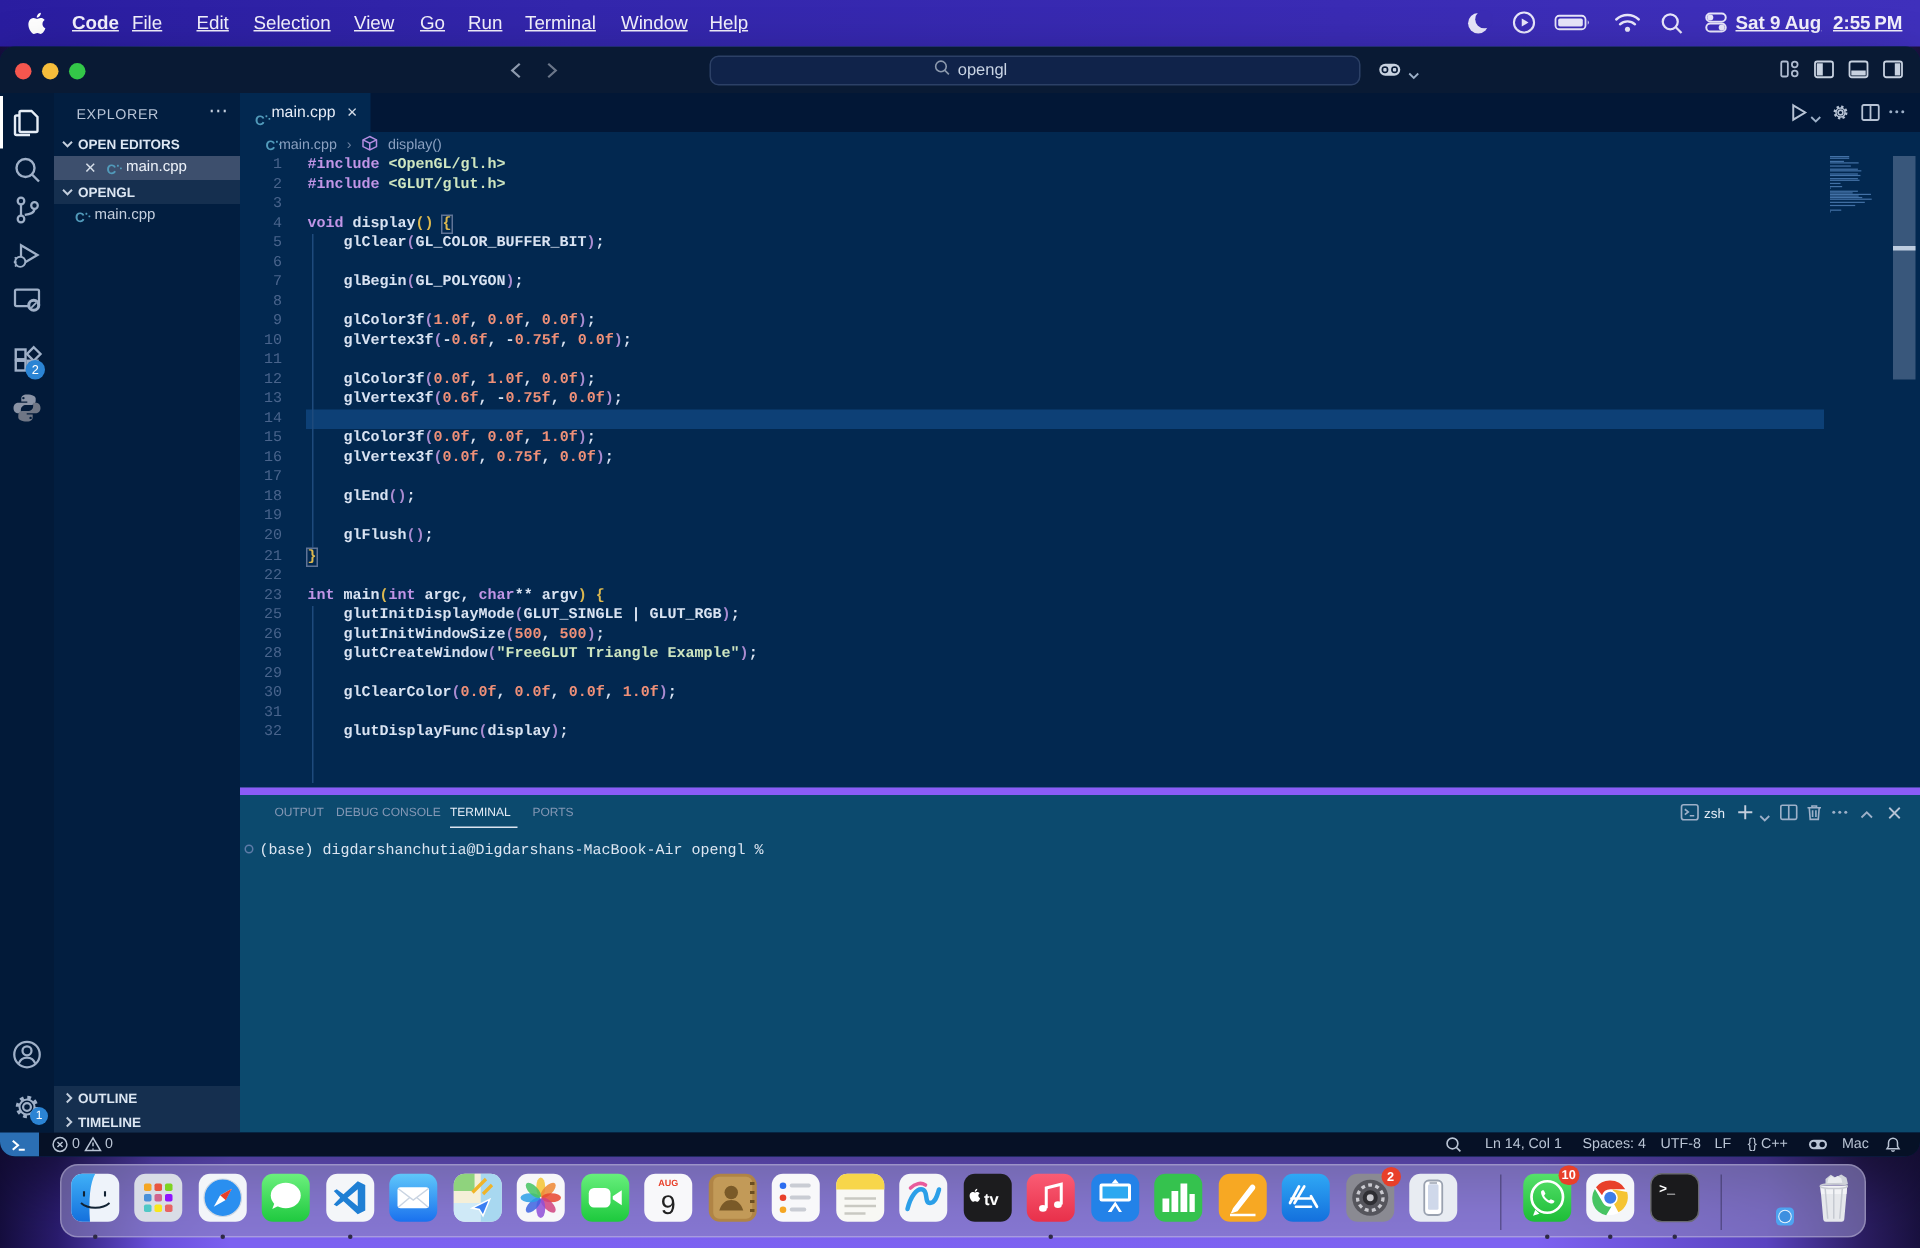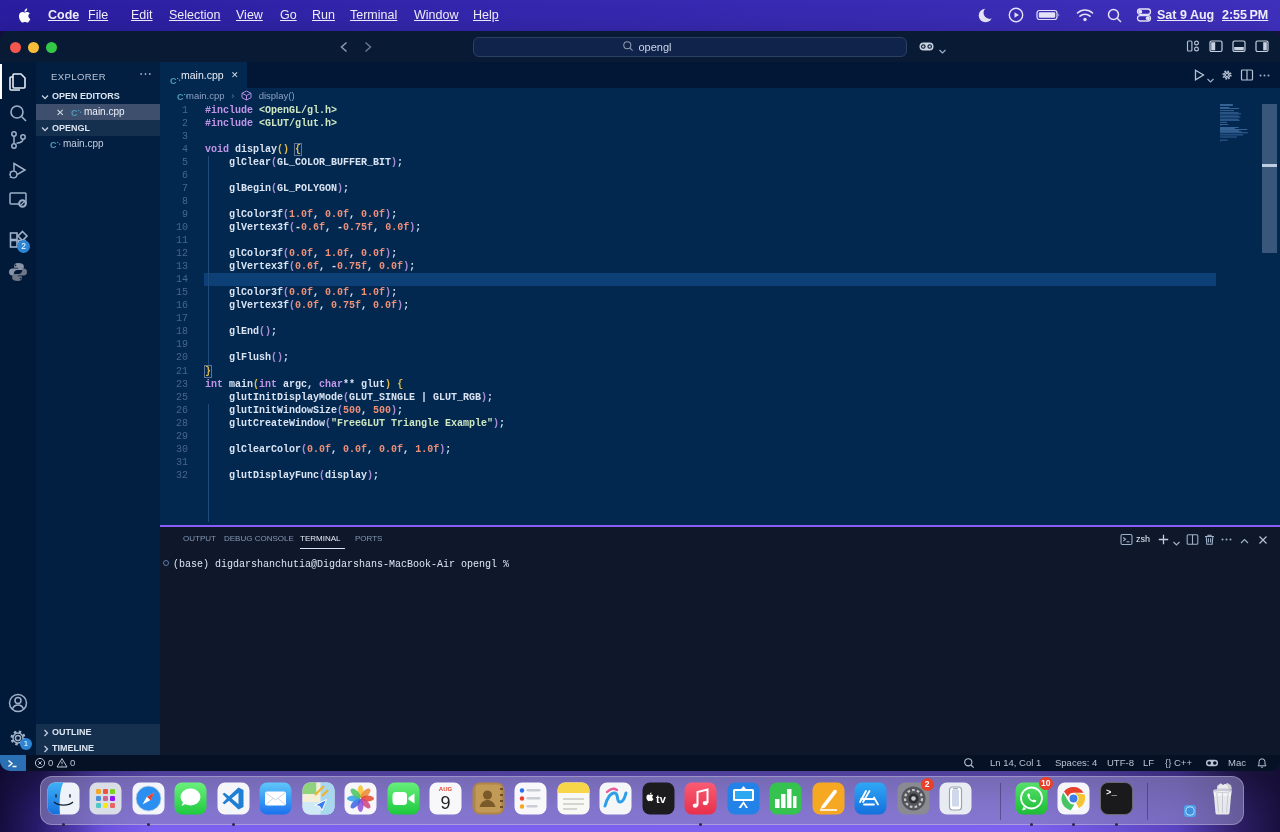--- a/index.html
+++ b/index.html
@@ -60,21 +60,21 @@
   height:13.06px; background:#0d4076; }
 .iguide { position:absolute; left:48px; width:1px; background:#1e4a7c; }
 .mm { position:absolute; left:1060px; top:16.4px; }
 #scroll { position:absolute; left:1102px; top:16px; width:15px; height:149px;
   background:rgba(125,145,175,0.45); }
 #scrollln { position:absolute; left:1102px; top:76px; width:15px; height:3px;
   background:rgba(205,218,235,0.9); }
 
 
 #panel { position:absolute; left:160px; top:494px; width:1120px; height:230px;
-  background:#0f172a; border-top:2px solid #8b5cf6; }
+  background:#0c4a6e; border-top:5px solid #8b5cf6; }
 .ptab { position:absolute; top:7px; font-size:8px; color:#8598b5;
   letter-spacing:0; }
 .ptact { color:#e4ecf6; }
 #term { position:absolute; left:13px; top:32px; color:#dde6f2;
   font-family:"Liberation Mono", monospace; font-size:10px; white-space:pre; }
 .pic { position:absolute; top:5px; }
 
 
 #status { position:absolute; left:0; top:724px; width:1280px; height:16px;
   background:#061126; color:#b9c4d4; font-size:9.5px; line-height:16px; }
@@ -368,21 +368,22 @@
         <div class="crow"><span class="ln">12</span><span class="ct"><span class="d">    glColor3f</span><span class="p">(</span><span class="n">0.0f</span><span class="d">, </span><span class="n">1.0f</span><span class="d">, </span><span class="n">0.0f</span><span class="p">)</span><span class="d">;</span></span></div>
         <div class="crow"><span class="ln">13</span><span class="ct"><span class="d">    glVertex3f</span><span class="p">(</span><span class="n">0.6f</span><span class="d">, </span><span class="d">-</span><span class="n">0.75f</span><span class="d">, </span><span class="n">0.0f</span><span class="p">)</span><span class="d">;</span></span></div>
         <div class="crow"><span class="ln">14</span><span class="ct"></span></div>
         <div class="crow"><span class="ln">15</span><span class="ct"><span class="d">    glColor3f</span><span class="p">(</span><span class="n">0.0f</span><span class="d">, </span><span class="n">0.0f</span><span class="d">, </span><span class="n">1.0f</span><span class="p">)</span><span class="d">;</span></span></div>
         <div class="crow"><span class="ln">16</span><span class="ct"><span class="d">    glVertex3f</span><span class="p">(</span><span class="n">0.0f</span><span class="d">, </span><span class="n">0.75f</span><span class="d">, </span><span class="n">0.0f</span><span class="p">)</span><span class="d">;</span></span></div>
         <div class="crow"><span class="ln">17</span><span class="ct"></span></div>
         <div class="crow"><span class="ln">18</span><span class="ct"><span class="d">    glEnd</span><span class="p">(</span><span class="p">)</span><span class="d">;</span></span></div>
         <div class="crow"><span class="ln">19</span><span class="ct"></span></div>
         <div class="crow"><span class="ln">20</span><span class="ct"><span class="d">    glFlush</span><span class="p">(</span><span class="p">)</span><span class="d">;</span></span></div>
         <div class="crow"><span class="ln">21</span><span class="ct"><span class="g bx">}</span></span></div>
-        <div class="crow"><span class="ln">23</span><span class="ct"><span class="k">int</span><span class="d"> main</span><span class="g">(</span><span class="k">int</span><span class="d"> argc, </span><span class="k">char</span><span class="d">** glut</span><span class="g">)</span><span class="d"> </span><span class="g">{</span></span></div>
+        <div class="crow"><span class="ln">22</span><span class="ct"></span></div>
+        <div class="crow"><span class="ln">23</span><span class="ct"><span class="k">int</span><span class="d"> main</span><span class="g">(</span><span class="k">int</span><span class="d"> argc, </span><span class="k">char</span><span class="d">** argv</span><span class="g">)</span><span class="d"> </span><span class="g">{</span></span></div>
         <div class="crow"><span class="ln">25</span><span class="ct"><span class="d">    glutInitDisplayMode</span><span class="p">(</span><span class="d">GLUT_SINGLE | GLUT_RGB</span><span class="p">)</span><span class="d">;</span></span></div>
         <div class="crow"><span class="ln">26</span><span class="ct"><span class="d">    glutInitWindowSize</span><span class="p">(</span><span class="n">500</span><span class="d">, </span><span class="n">500</span><span class="p">)</span><span class="d">;</span></span></div>
         <div class="crow"><span class="ln">28</span><span class="ct"><span class="d">    glutCreateWindow</span><span class="p">(</span><span class="s">"FreeGLUT Triangle Example"</span><span class="p">)</span><span class="d">;</span></span></div>
         <div class="crow"><span class="ln">29</span><span class="ct"></span></div>
         <div class="crow"><span class="ln">30</span><span class="ct"><span class="d">    glClearColor</span><span class="p">(</span><span class="n">0.0f</span><span class="d">, </span><span class="n">0.0f</span><span class="d">, </span><span class="n">0.0f</span><span class="d">, </span><span class="n">1.0f</span><span class="p">)</span><span class="d">;</span></span></div>
         <div class="crow"><span class="ln">31</span><span class="ct"></span></div>
         <div class="crow"><span class="ln">32</span><span class="ct"><span class="d">    glutDisplayFunc</span><span class="p">(</span><span class="d">display</span><span class="p">)</span><span class="d">;</span></span></div>
       </div>
     <svg class="mm" width="30" height="40" viewBox="0 0 30 40" fill="#4a79b0" opacity="0.9">
         <rect x="0" y="0.0" width="12.8" height="0.8"></rect>

